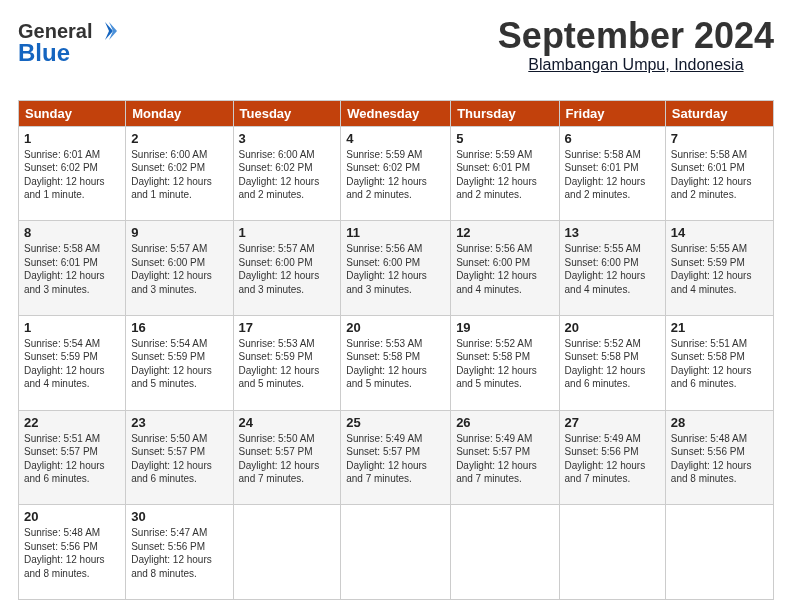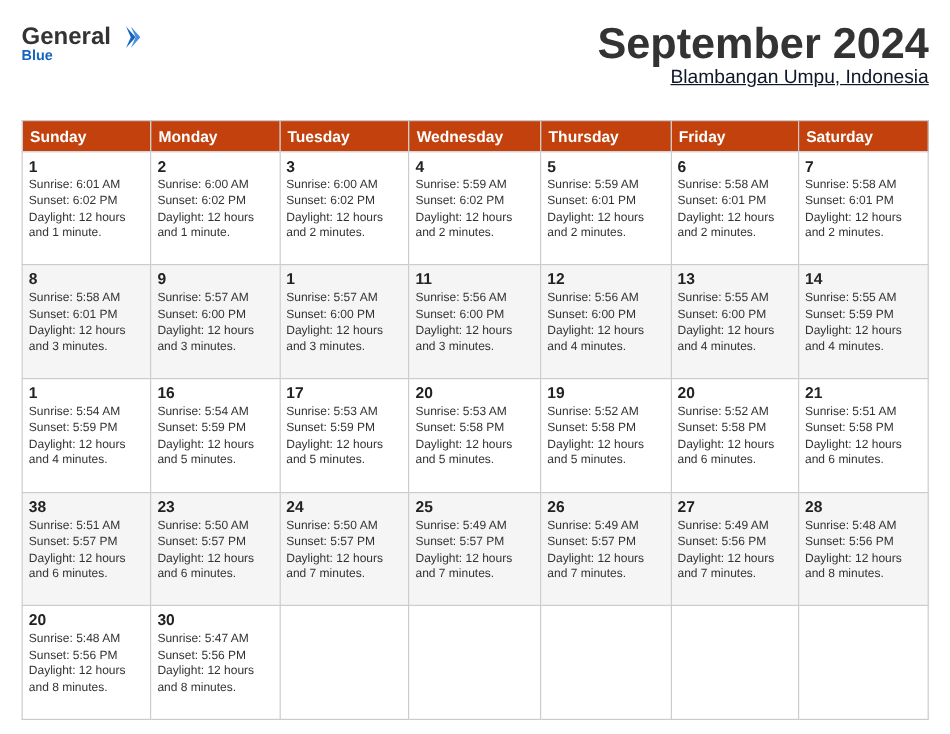--- a/index.html
+++ b/index.html
@@ -22,21 +22,21 @@
       justify-content: space-between;
       align-items: flex-start;
       margin-bottom: 26px;
     }
     .logo {
       display: flex;
       align-items: center;
       margin-top: 4px;
     }
     .title-area {
-      text-align: right;
+      text-align: center;
     }
     .month-title {
       font-size: 36px;
       font-weight: bold;
       color: #333;
       line-height: 1.1;
     }
     .location-title {
       font-size: 16px;
       color: #0f172a;
@@ -90,21 +90,21 @@
   <div class="header-area">
     <div class="logo">
   <div style="display:flex;flex-direction:column;align-items:flex-start;">
     <div style="display:flex;align-items:center;">
       <span style="font-size:20px;font-weight:bold;color:#333;font-family:Arial;">General</span>
       <svg width="22" height="22" viewBox="0 0 22 22" style="margin-left:3px;margin-top:-2px;">
         <polygon points="10,2 18,11 10,20 14,11" fill="#1565c0"></polygon>
         <polygon points="14,2 22,11 14,20 18,11" fill="#4a90d9"></polygon>
       </svg>
     </div>
-    <span style="font-size:12px;font-weight:bold;color:#1565c0;font-family:Arial;margin-top:-4px;">Blue</span>
+    <span style="font-size:24px;font-weight:bold;color:#1565c0;font-family:Arial;margin-top:-4px;">Blue</span>
   </div>
 </div>
     <div class="title-area">
       <div class="month-title">September 2024</div>
       <div class="location-title">Blambangan Umpu, Indonesia</div>
     </div>
   </div>
 
   <table class="calendar-table">
     <thead>
@@ -288,21 +288,21 @@
         <span class="day-number">21</span>
         <div class="day-details">
           Sunrise: 5:51 AM<br>
           Sunset: 5:58 PM<br>
           Daylight: 12 hours and 6 minutes.
         </div>
       </td>
         </tr>
         <tr>
           <td>
-        <span class="day-number">38</span>
+        <span class="day-number">22</span>
         <div class="day-details">
           Sunrise: 5:51 AM<br>
           Sunset: 5:57 PM<br>
           Daylight: 12 hours and 6 minutes.
         </div>
       </td>
           <td>
         <span class="day-number">23</span>
         <div class="day-details">
           Sunrise: 5:50 AM<br>

